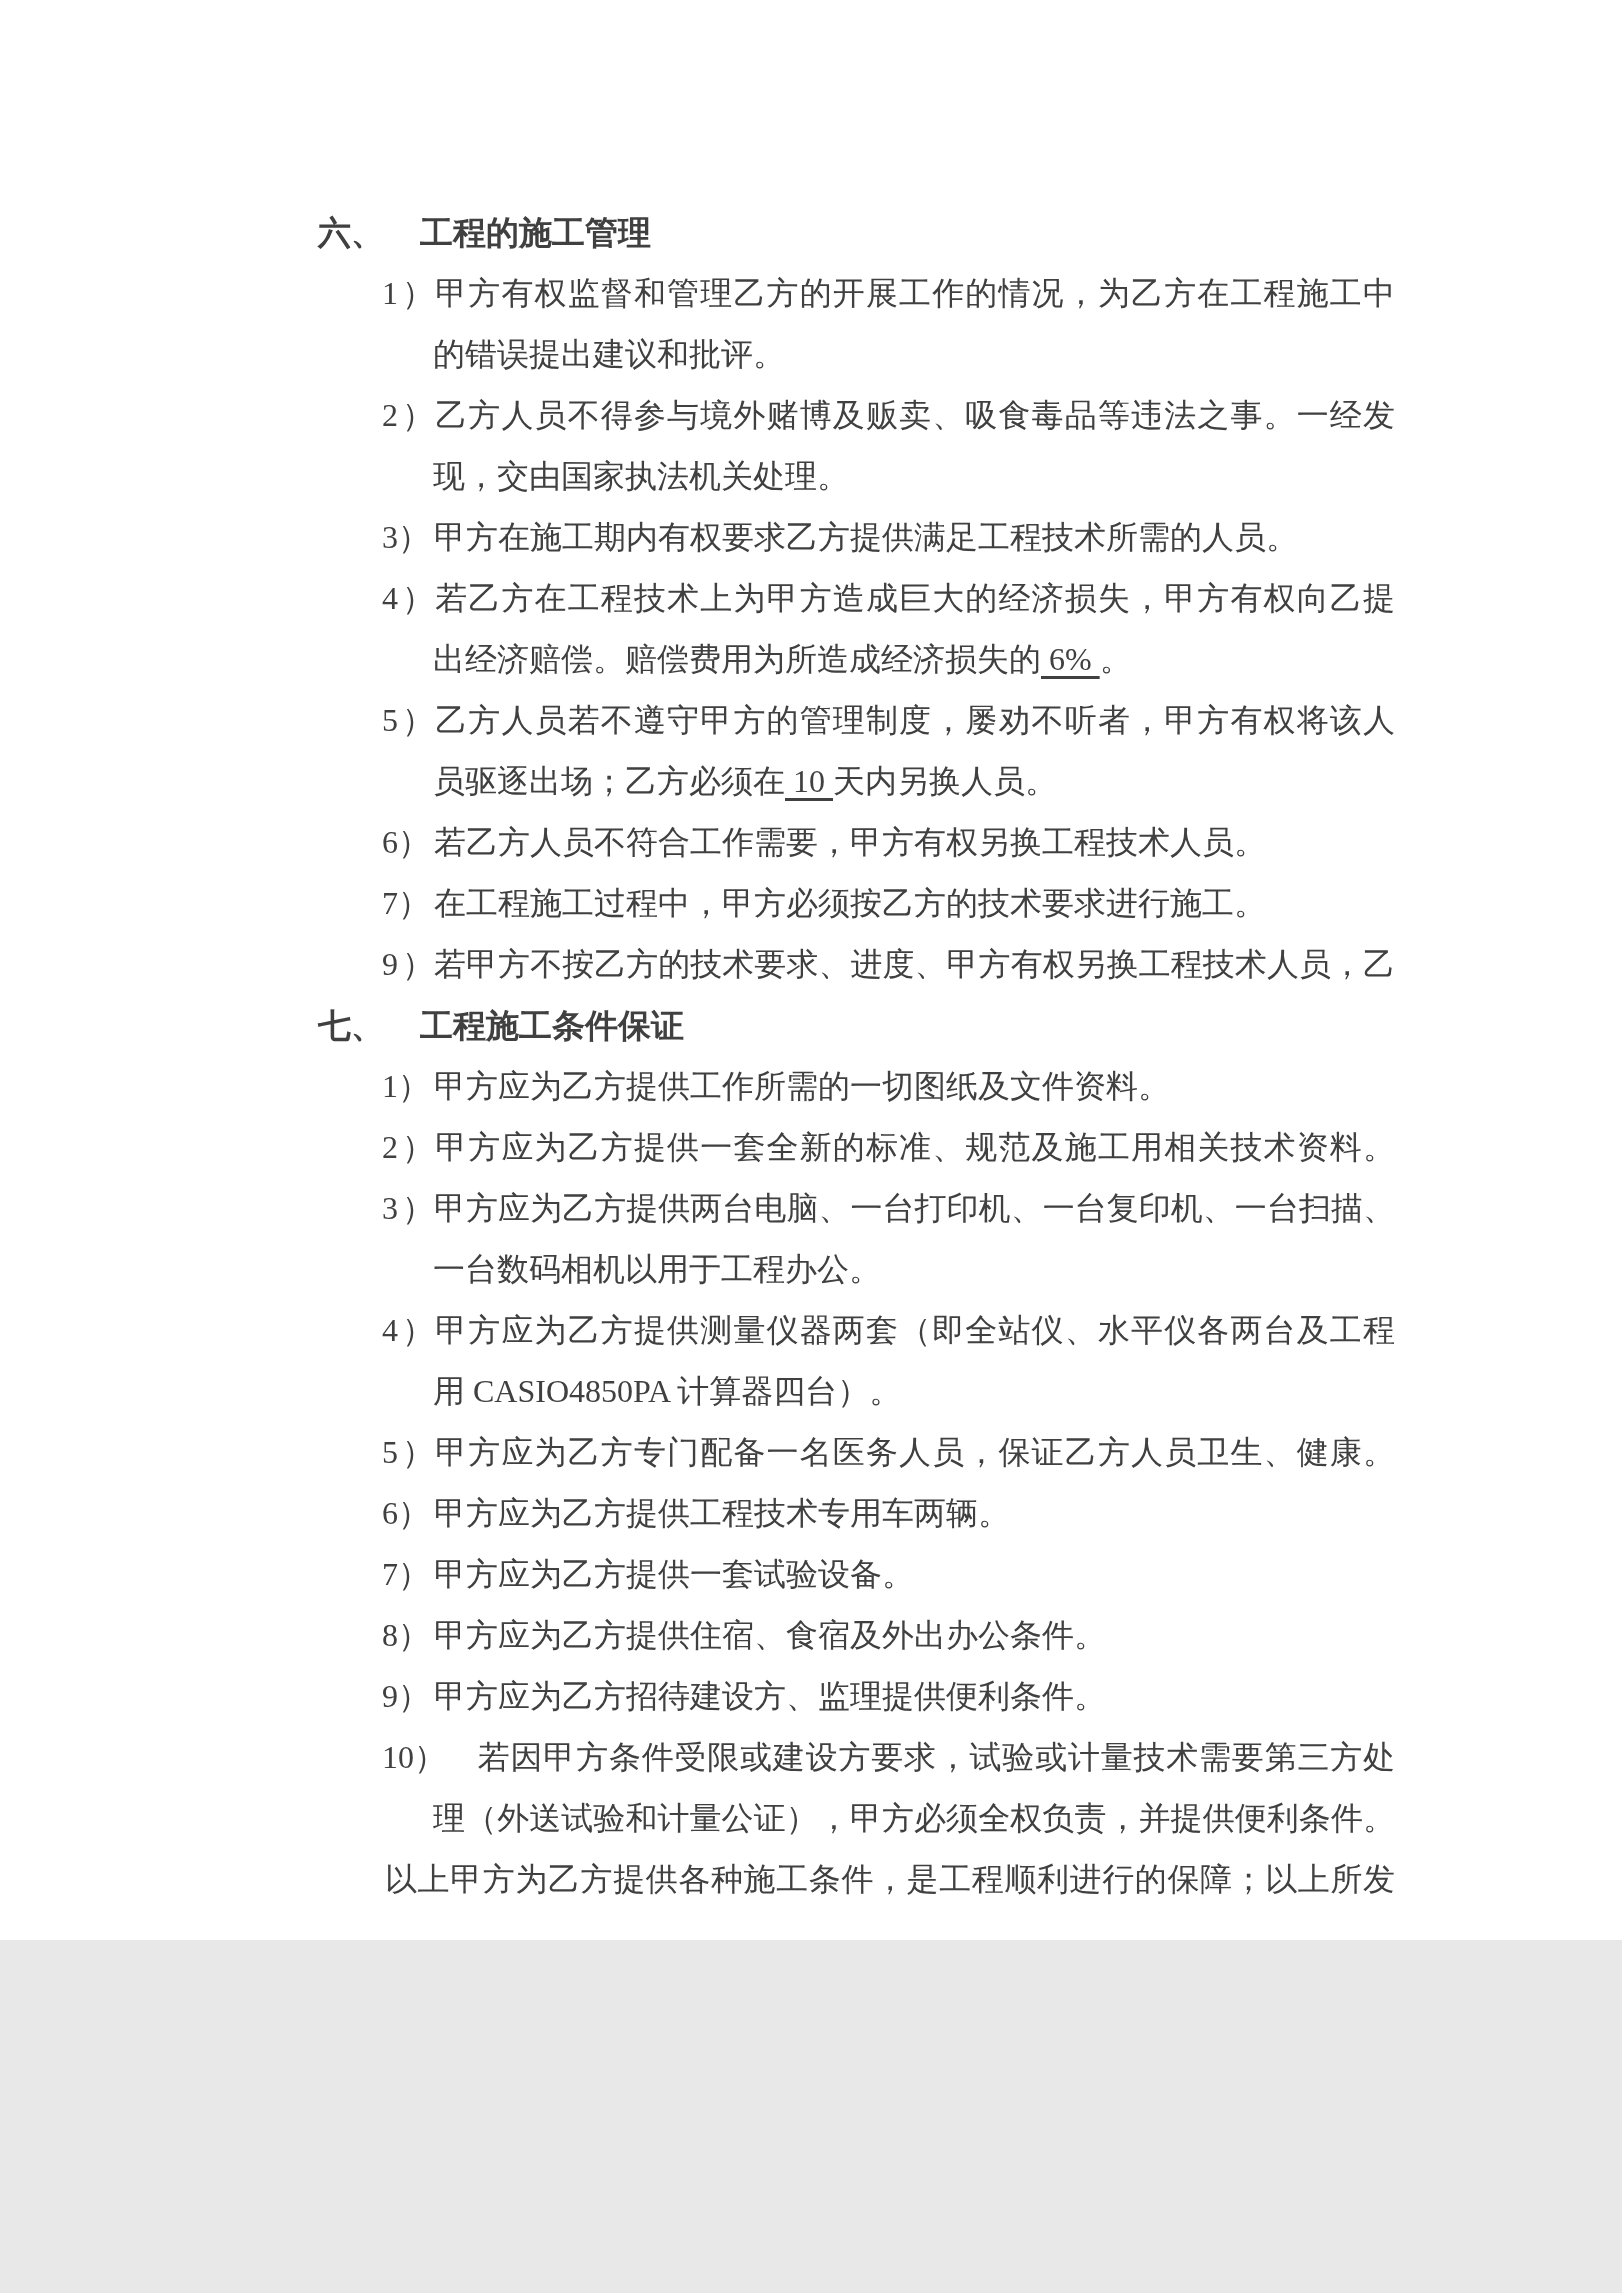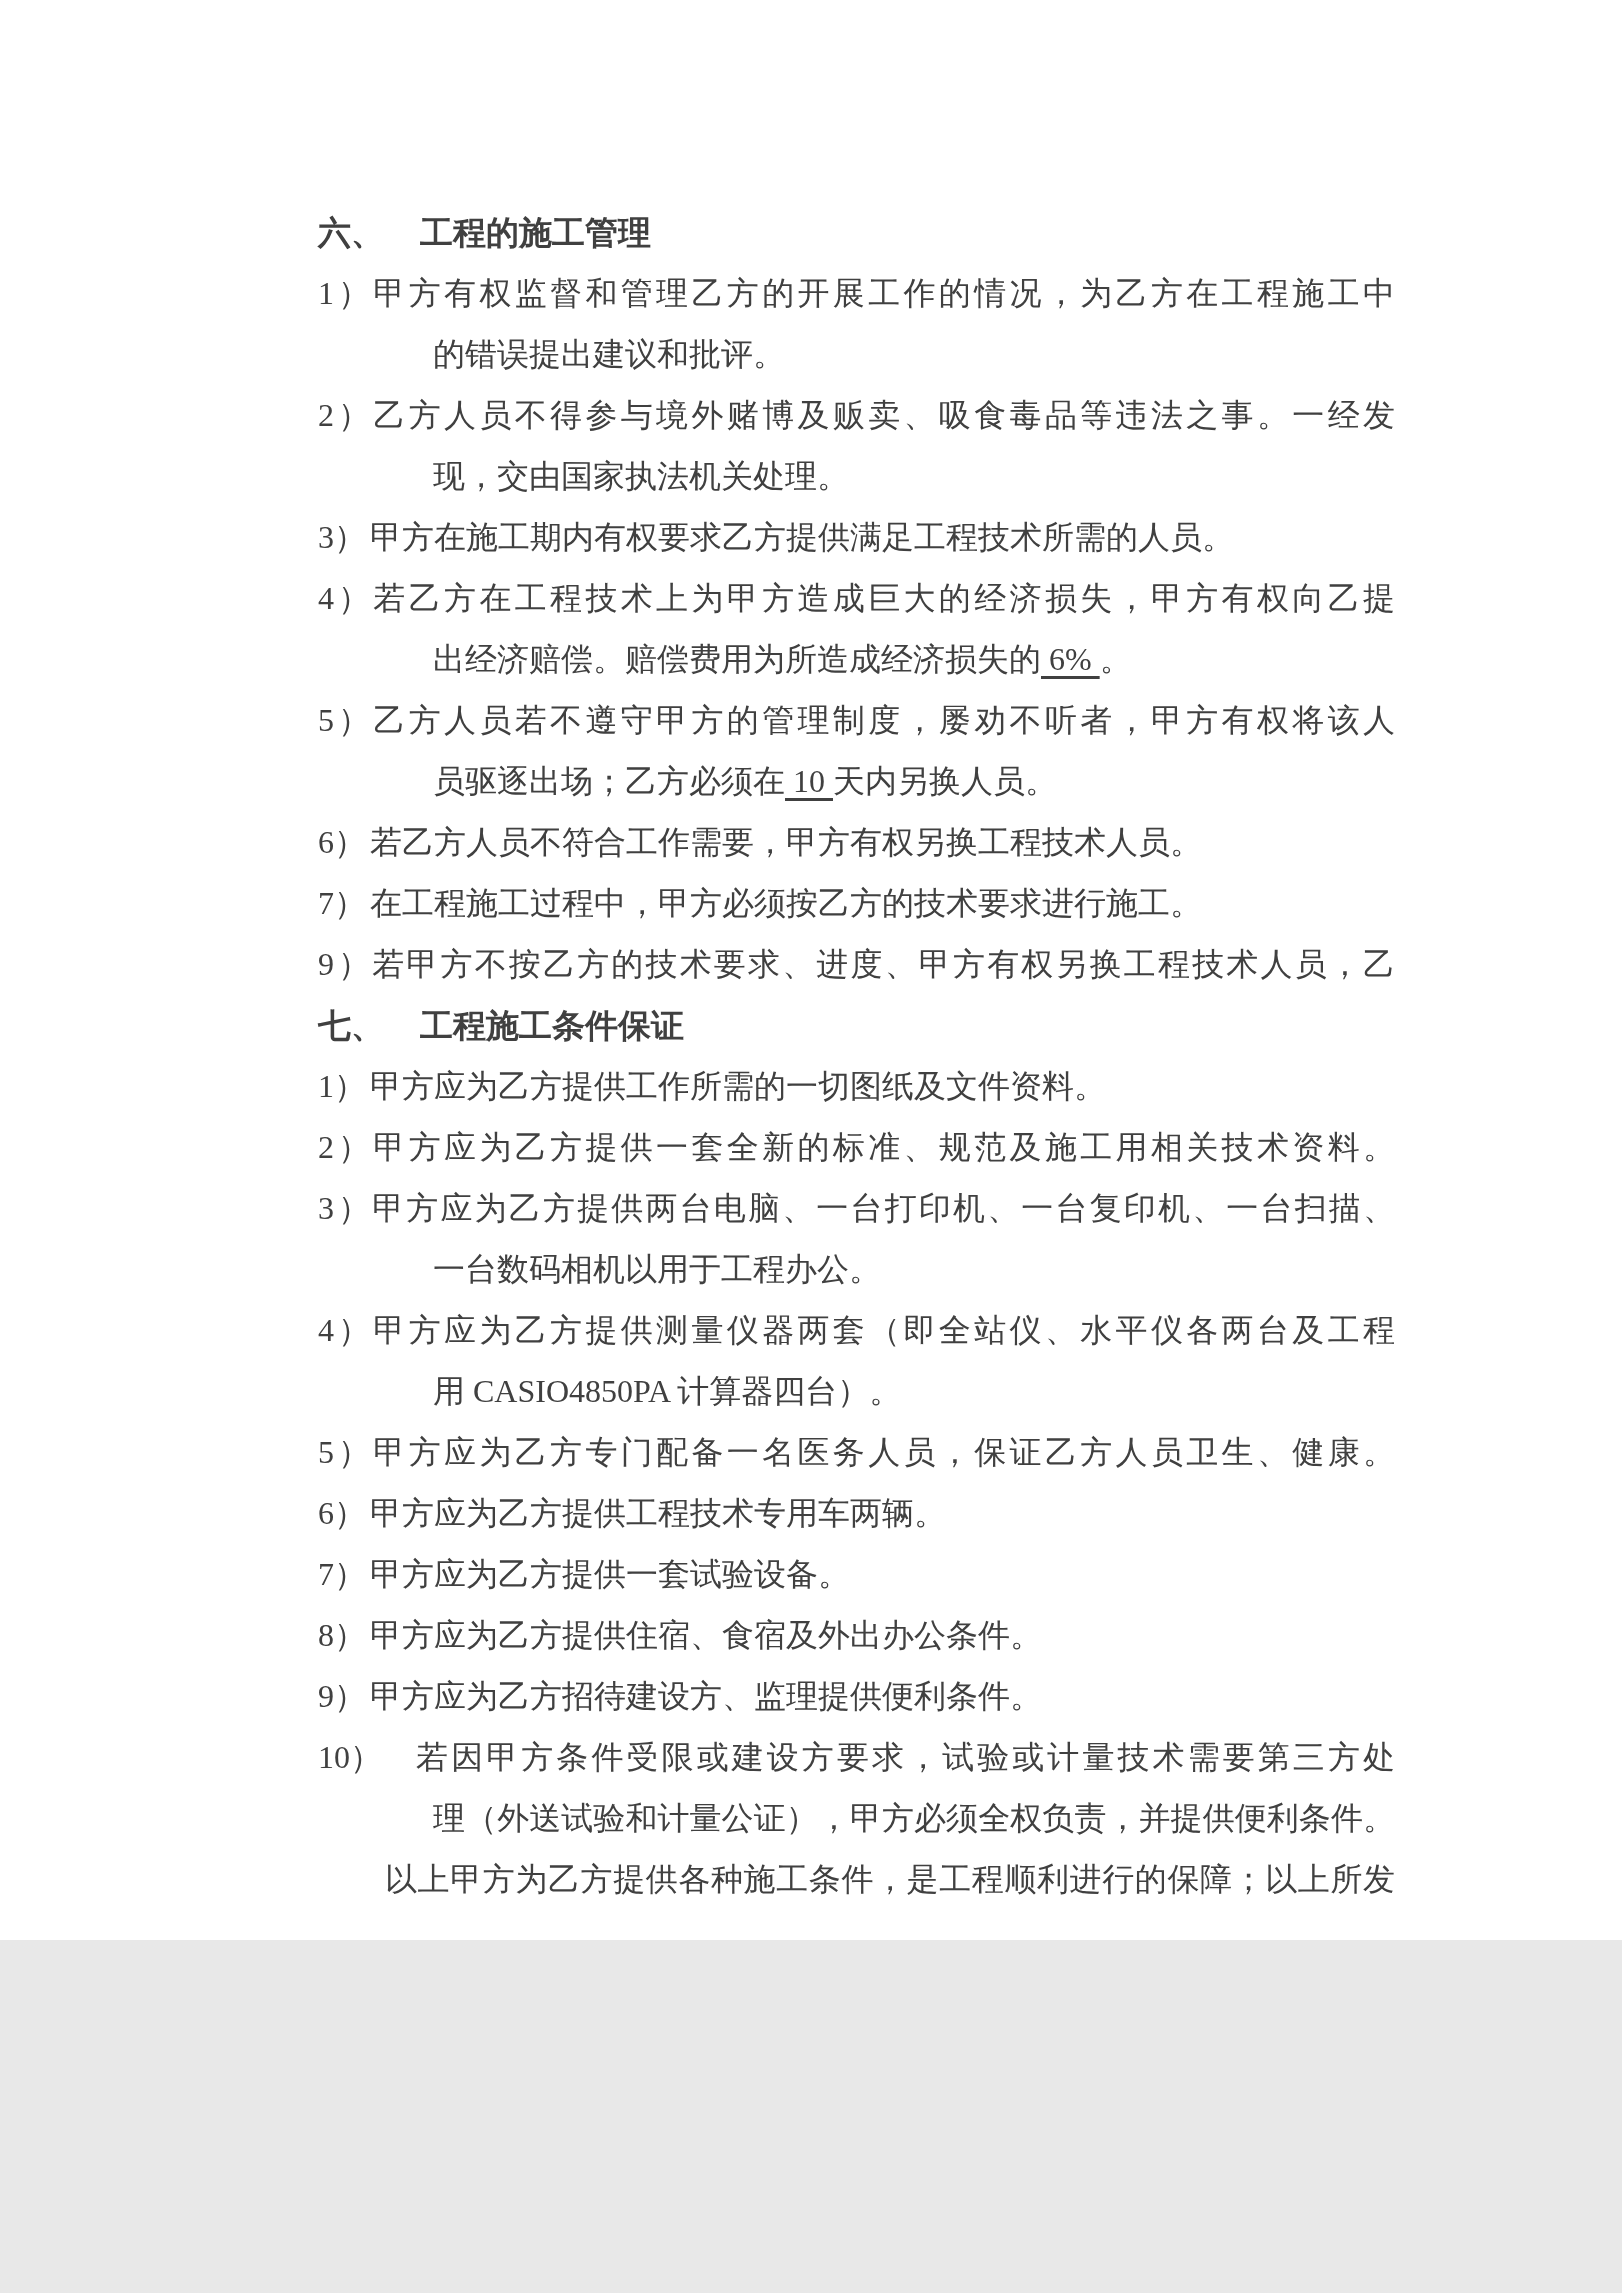--- a/index.html
+++ b/index.html
@@ -25,21 +25,21 @@
     line-height:61px;
     white-space:nowrap;
     letter-spacing:0;
   }
   .heading{
     font-family:"Liberation Sans","DejaVu Sans",sans-serif;
     font-weight:700;
     font-size:33px;
   }
   .sec-num{display:inline-block;width:102px;}
-  .row1{}
+  .row1{margin-left:64px;}
   .row2{margin-left:115px;}
   .marker{display:inline-block;min-width:52px;}
   .wide .marker{margin-right:31px;}
   .full{
     text-align:justify;
     text-align-last:justify;
     text-justify:inter-ideograph;
   }
   .closing1{margin-left:67px;}
   .closing2{margin-left:1.8px;}

